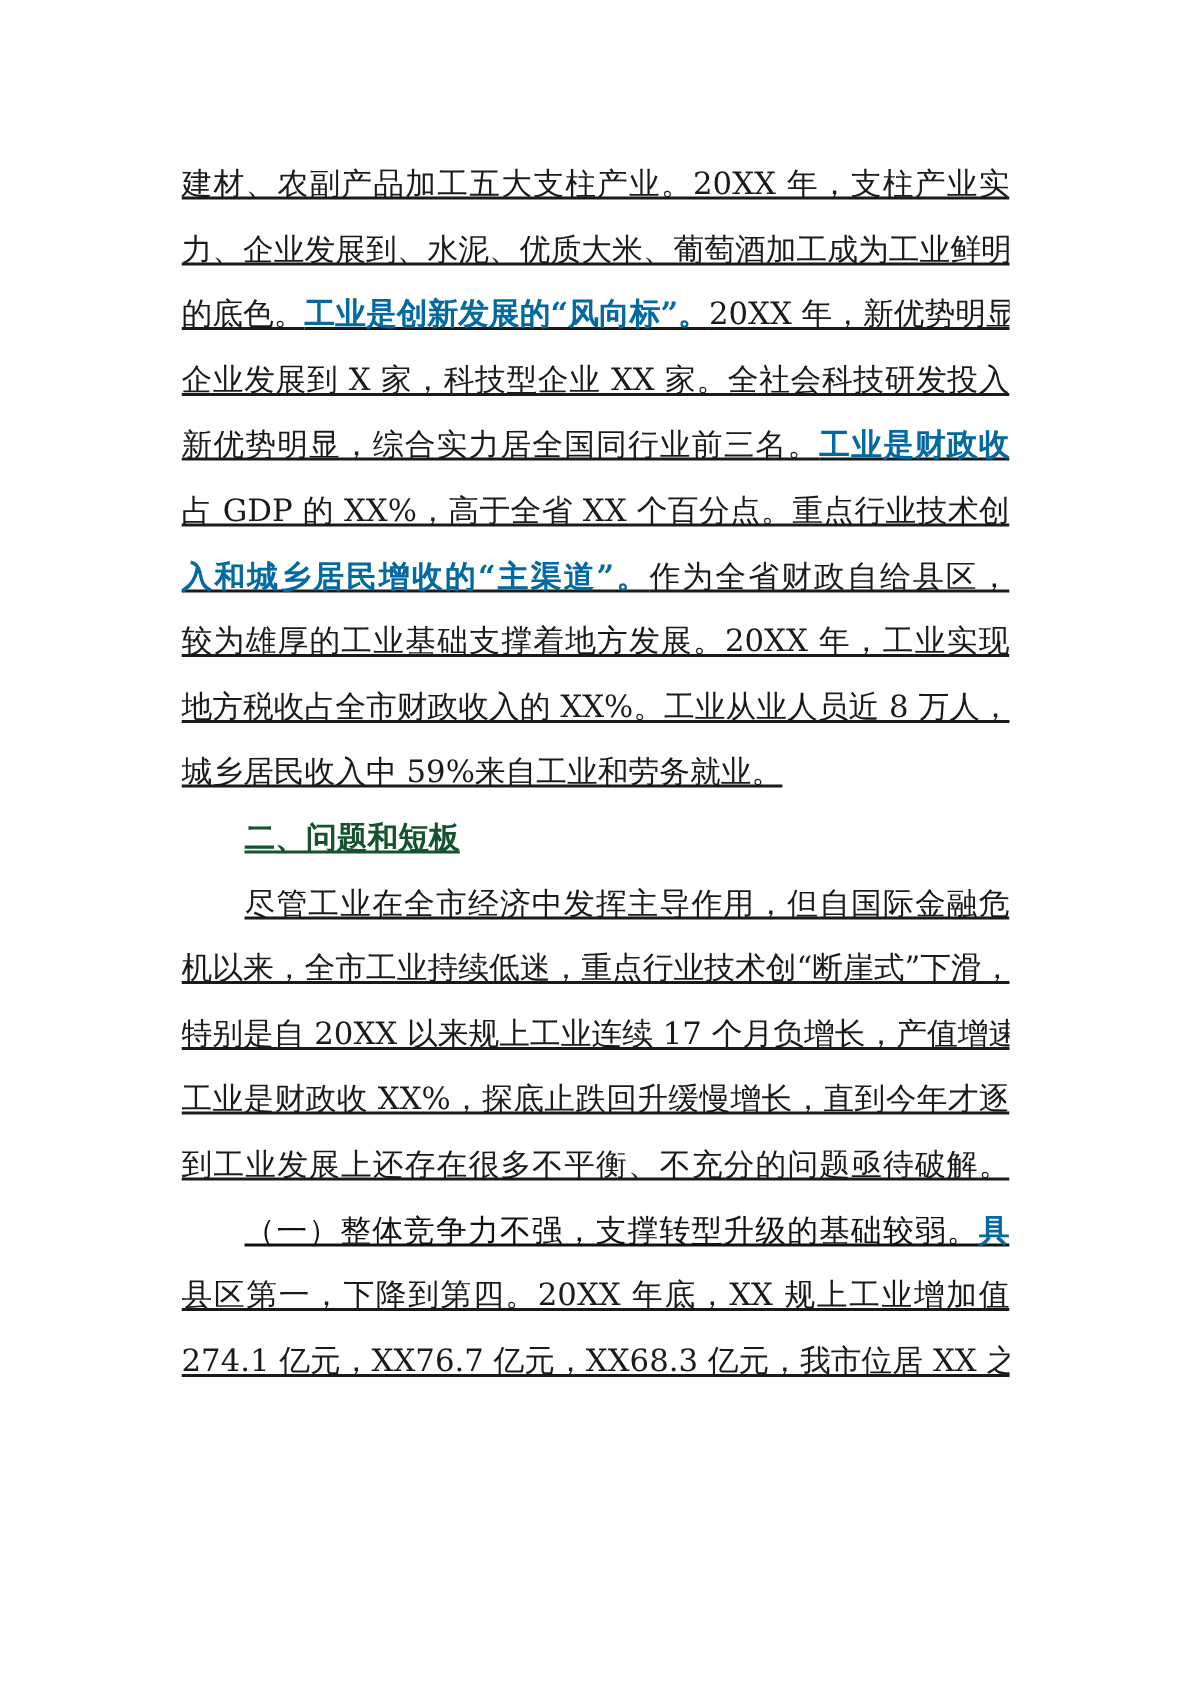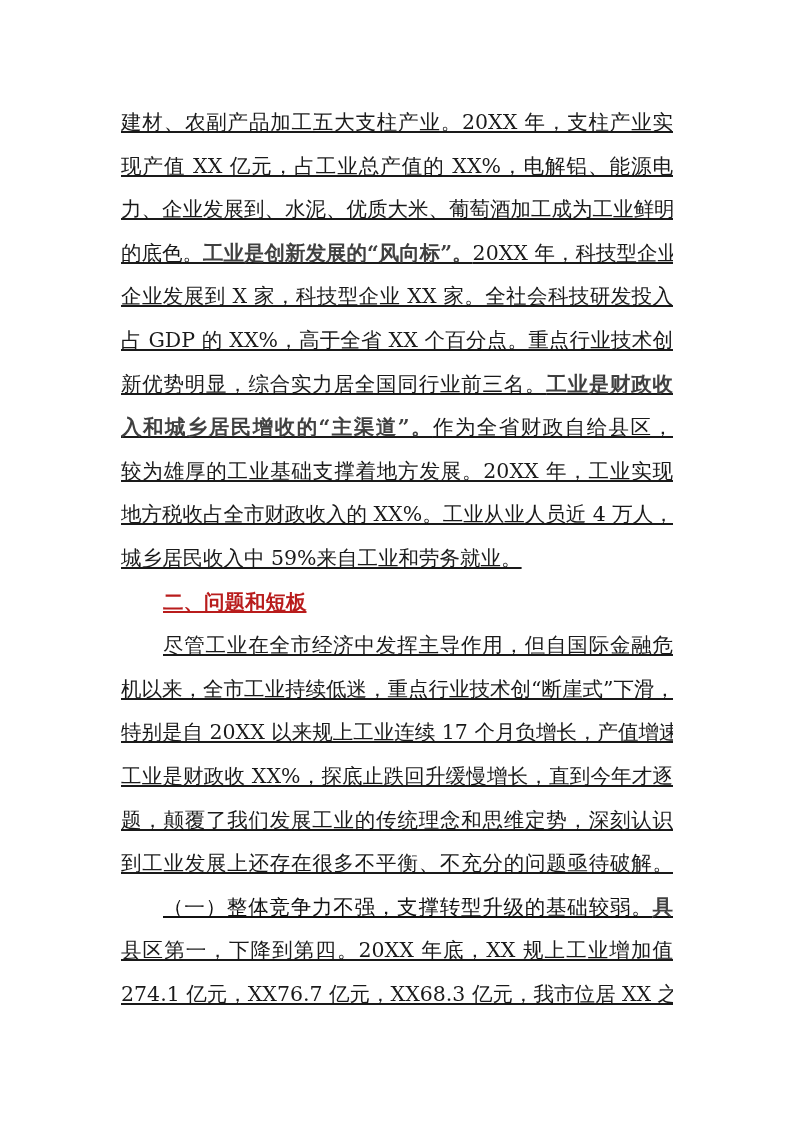--- a/index.html
+++ b/index.html
@@ -20,56 +20,54 @@
     display: block;
     height: 43.6px;
     white-space: nowrap;
     text-align: justify;
     text-align-last: justify;
     overflow: hidden;
     text-decoration: underline;
   }
   .line.last { text-align-last: left; }
   .indent { padding-left: 42px; }
-  b, .b { font-weight: bold; color: #404040; }
+  b, .b { font-weight: bold; color: #0369a1; }
   .heading {
     font-family: "DejaVu Sans", "Liberation Sans", sans-serif;
     font-weight: bold;
-    color: #b91c1c;
+    color: #14532d;
     text-align-last: left;
   }
   .sub { color: #111; }
 </style>
 </head>
 <body>
 
 <div class="page">
 
   <div>
     <span class="line"><span>建材、农副产品加工五大支柱产业。20XX 年，支柱产业实</span></span>
-    <span class="line"><span>现产值 XX 亿元，占工业总产值的 XX%，电解铝、能源电</span></span>
     <span class="line"><span>力、企业发展到、水泥、优质大米、葡萄酒加工成为工业鲜明</span></span>
-    <span class="line"><span>的底色。</span><b>工业是创新发展的“风向标”。</b><span>20XX 年，科技型企业</span></span>
+    <span class="line"><span>的底色。</span><b>工业是创新发展的“风向标”。</b><span>20XX 年，新优势明显</span></span>
     <span class="line"><span>企业发展到 X 家，科技型企业 XX 家。全社会科技研发投入</span></span>
+    <span class="line"><span>新优势明显，综合实力居全国同行业前三名。</span><b>工业是财政收</b></span>
     <span class="line"><span>占 GDP 的 XX%，高于全省 XX 个百分点。重点行业技术创</span></span>
-    <span class="line"><span>新优势明显，综合实力居全国同行业前三名。</span><b>工业是财政收</b></span>
     <span class="line"><b>入和城乡居民增收的“主渠道”。</b><span>作为全省财政自给县区，</span></span>
     <span class="line"><span>较为雄厚的工业基础支撑着地方发展。20XX 年，工业实现</span></span>
-    <span class="line"><span>地方税收占全市财政收入的 XX%。工业从业人员近 4 万人，</span></span>
+    <span class="line"><span>地方税收占全市财政收入的 XX%。工业从业人员近 8 万人，</span></span>
     <span class="line last"><span>城乡居民收入中 59%来自工业和劳务就业。</span></span>
   </div>
 
   <span class="line heading indent">二、问题和短板</span>
 
   <div>
     <span class="line indent">尽管工业在全市经济中发挥主导作用，但自国际金融危</span>
     <span class="line">机以来，全市工业持续低迷，重点行业技术创“断崖式”下滑，</span>
     <span class="line">特别是自 20XX 以来规上工业连续 17 个月负增长，产值增速</span>
     <span class="line">工业是财政收 XX%，探底止跌回升缓慢增长，直到今年才逐</span>
-    <span class="line">题，颠覆了我们发展工业的传统理念和思维定势，深刻认识</span>
     <span class="line">到工业发展上还存在很多不平衡、不充分的问题亟待破解。</span>
   </div>
 
   <div>
     <span class="line indent sub"><span>（一）整体竞争力不强，支撑转型升级的基础较弱。</span><b>具</b></span>
     <span class="line"><span>县区第一，下降到第四。20XX 年底，XX 规上工业增加值</span></span>
     <span class="line"><span>274.1 亿元，XX76.7 亿元，XX68.3 亿元，我市位居 XX 之后。</span></span>
   </div>
 
 </div>

